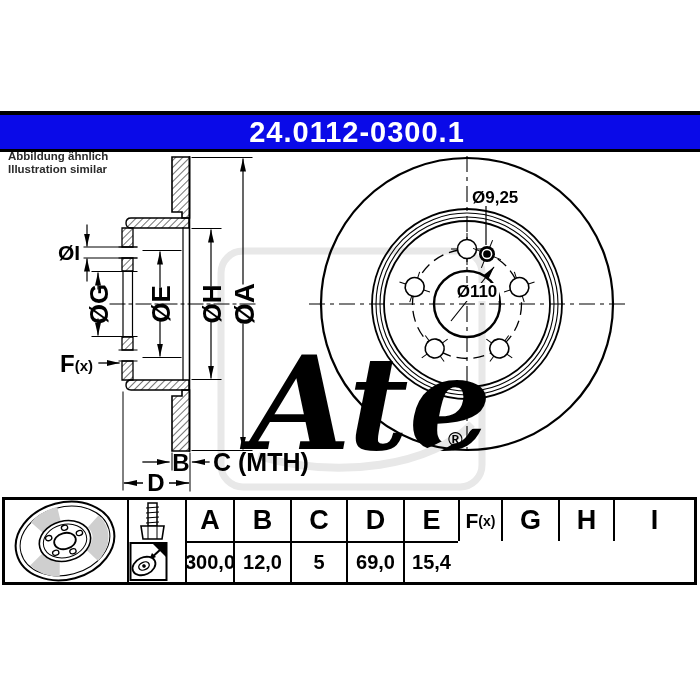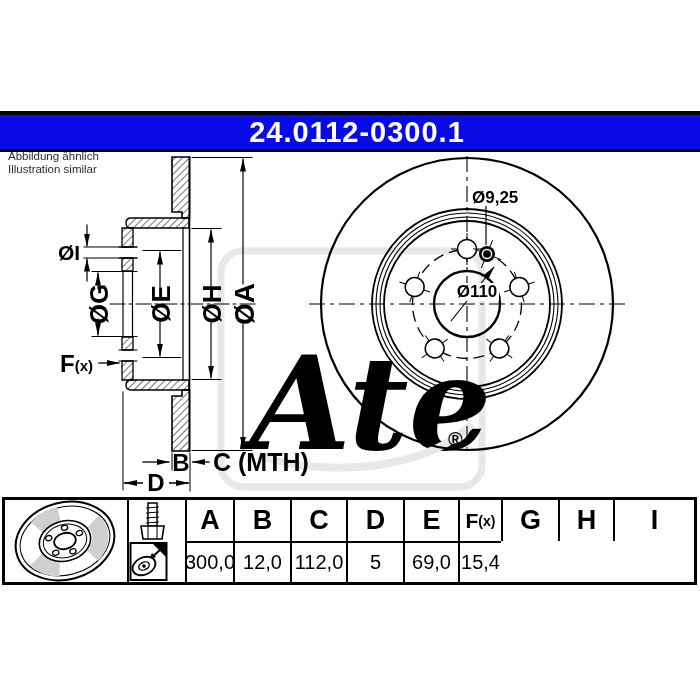--- a/index.html
+++ b/index.html
@@ -2,32 +2,32 @@
 <html><head>
 <meta charset="utf-8">
 <style>
   html,body{margin:0;padding:0;background:#fff;}
   .page{position:relative;width:700px;height:700px;background:#fff;overflow:hidden;
         font-family:"Liberation Sans",sans-serif;color:#000;}
   .bar{position:absolute;left:0;width:700px;background:#000;}
   .banner{position:absolute;left:0;top:115px;width:700px;height:34px;background:#0a0ae8;
           display:flex;align-items:center;justify-content:center;gap:46px;padding-left:14px;box-sizing:border-box;flex-direction:column;}
   .banner span{color:#fff;font-weight:bold;font-size:29px;letter-spacing:1px;white-space:nowrap;}
-  .note{position:absolute;left:8px;top:150px;font-size:11.5px;line-height:13px;font-weight:normal;color:#2b2b2b;}
+  .note{position:absolute;left:8px;top:150px;font-size:11.5px;line-height:13px;font-weight:bold;color:#2b2b2b;}
   svg text{font-family:"Liberation Sans",sans-serif;font-weight:bold;fill:#000;}
   .wm-text{font-family:"DejaVu Serif",serif;font-style:italic;font-weight:bold;}
   
   .spec-table{position:absolute;left:2px;top:497px;width:695px;height:88px;box-sizing:border-box;
       border:3px solid #000;display:grid;background:#fff;
       grid-template-columns:122px 58px 48px 57px 56px 57px 55px 43px 57px 55px 1fr;
       grid-template-rows:41px 1fr;}
   .cell{border-left:2.5px solid #000;display:flex;align-items:center;justify-content:center;overflow:hidden;}
   .cell.first{border-left:none;}
   .hdr{font-weight:bold;font-size:27px;grid-row:1;}
-  .val{font-weight:normal;font-size:20px;grid-row:2;border-top:2.5px solid #000;}
+  .val{font-weight:bold;font-size:20px;grid-row:2;border-top:2.5px solid #000;}
   .iconcell{grid-row:1/3;border-top:none;}
   .hdr .sub{font-size:14px;font-weight:bold;}
   .hdr.fx{font-size:21px;}
 </style>
 </head>
 <body>
 <div class="page">
 
   <div class="bar" style="top:111px;height:4px"></div>
   <div class="banner">
@@ -251,19 +251,18 @@
       </div>
     <div class="cell hdr">
         <span>H</span>
       </div>
     <div class="cell hdr">
         <span>I</span>
       </div>
 
     <div class="cell val" style="grid-column:3">300,0</div>
     <div class="cell val">12,0</div>
-    <div class="cell val">112,0</div>
     <div class="cell val">5</div>
     <div class="cell val">69,0</div>
     <div class="cell val">15,4</div>
   </div>
 
 </div>
 
 </body></html>

